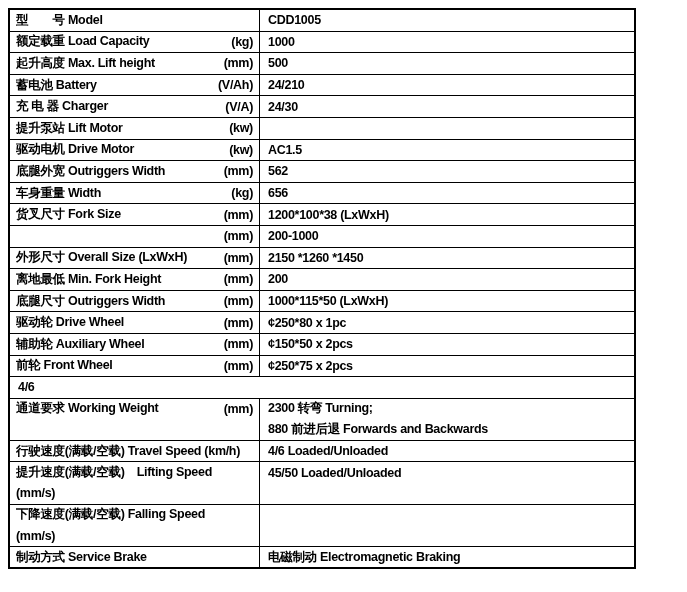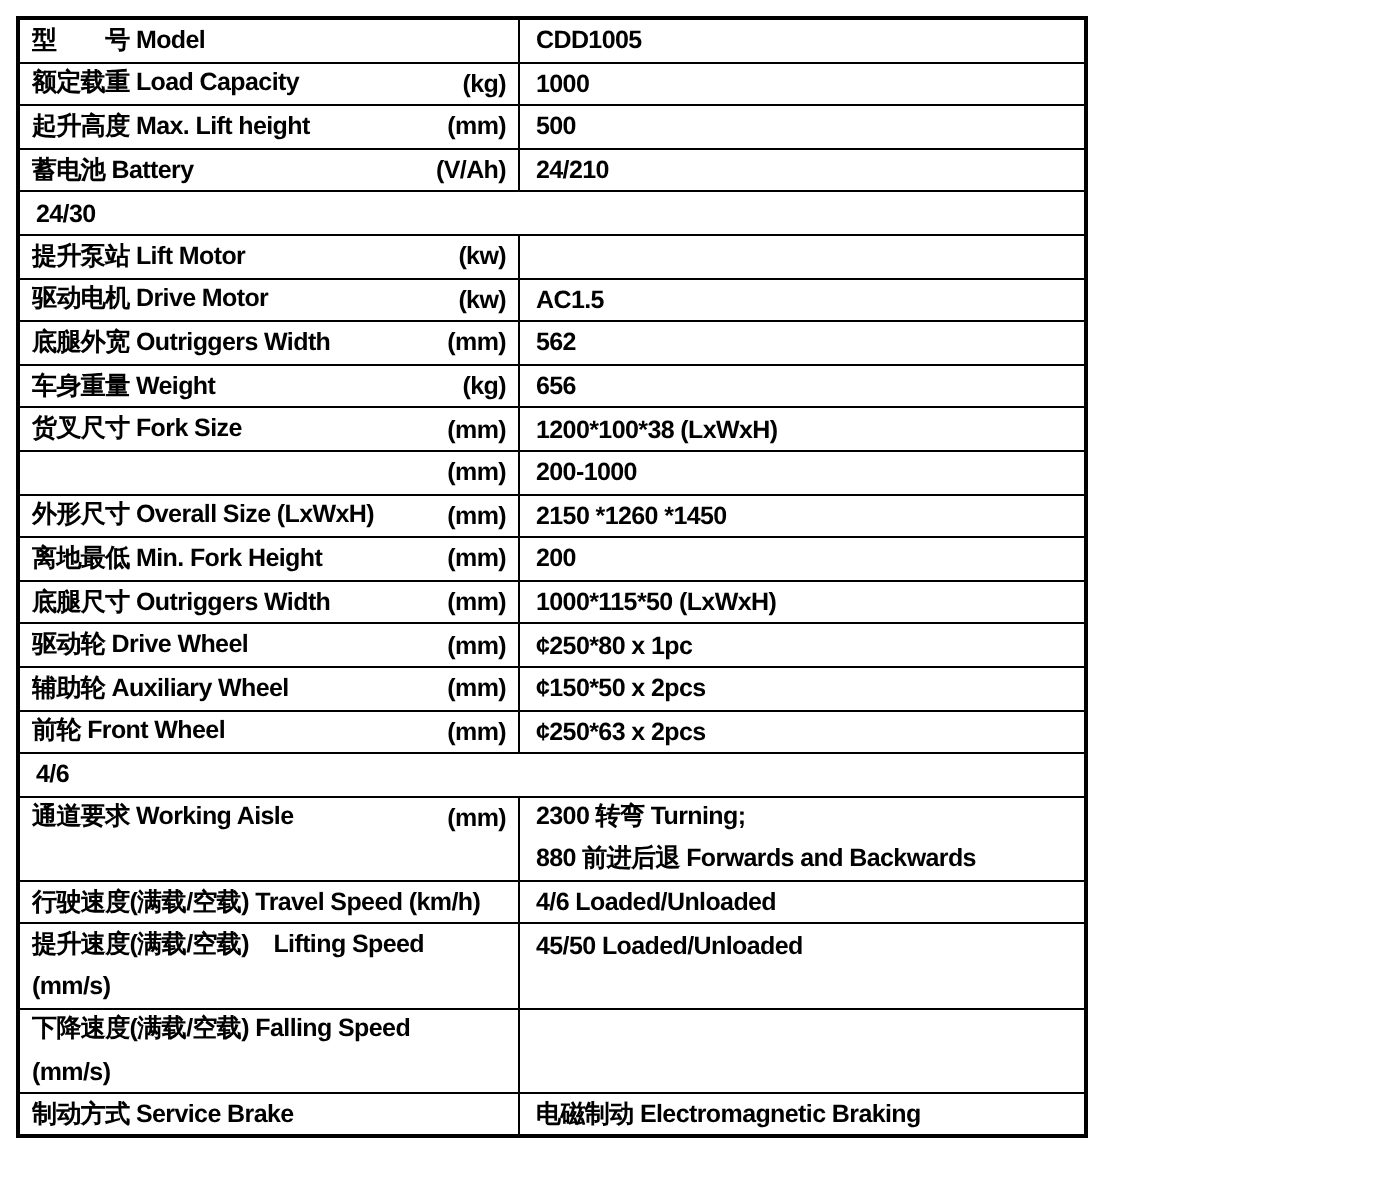--- a/index.html
+++ b/index.html
@@ -11,21 +11,21 @@
     font-family: "Liberation Sans", "DejaVu Sans", sans-serif;
   }
   .page {
     width: 687px;
     height: 592px;
     box-sizing: border-box;
     padding: 8px 11px 7px 8px;
     background: #ffffff;
   }
   .spec-table {
-    width: 536px;
+    width: 628px;
     box-sizing: border-box;
     border: 2px solid #000000;
     background: #ffffff;
   }
   .row {
     display: flex;
     border-bottom: 1px solid #000000;
   }
   .row:last-child {
     border-bottom: none;
@@ -101,20 +101,26 @@
           <div class="line lbl-line">
             <span class="lbl">蓄电池 Battery</span>
             <span class="unit">(V/Ah)</span>
           </div>
         </div>
         <div class="cell cell-value">
           <div class="line">24/210</div>
         </div>
       </div>
       <div class="row">
+        <div class="cell cell-label">
+          <div class="line lbl-line">
+            <span class="lbl">充 电 器 Charger</span>
+            <span class="unit">(V/A)</span>
+          </div>
+        </div>
         <div class="cell cell-value">
           <div class="line">24/30</div>
         </div>
       </div>
       <div class="row">
         <div class="cell cell-label">
           <div class="line lbl-line">
             <span class="lbl">提升泵站 Lift Motor</span>
             <span class="unit">(kw)</span>
           </div>
@@ -138,21 +144,21 @@
             <span class="unit">(mm)</span>
           </div>
         </div>
         <div class="cell cell-value">
           <div class="line">562</div>
         </div>
       </div>
       <div class="row">
         <div class="cell cell-label">
           <div class="line lbl-line">
-            <span class="lbl">车身重量 Weight</span>
+            <span class="lbl">车身重量 Width</span>
             <span class="unit">(kg)</span>
           </div>
         </div>
         <div class="cell cell-value">
           <div class="line">656</div>
         </div>
       </div>
       <div class="row">
         <div class="cell cell-label">
           <div class="line lbl-line">
@@ -230,32 +236,32 @@
         </div>
       </div>
       <div class="row">
         <div class="cell cell-label">
           <div class="line lbl-line">
             <span class="lbl">前轮 Front Wheel</span>
             <span class="unit">(mm)</span>
           </div>
         </div>
         <div class="cell cell-value">
-          <div class="line">¢250*63 x 2pcs</div>
+          <div class="line">¢250*75 x 2pcs</div>
         </div>
       </div>
       <div class="row">
         <div class="cell cell-value">
           <div class="line">4/6</div>
         </div>
       </div>
       <div class="row">
         <div class="cell cell-label">
           <div class="line lbl-line">
-            <span class="lbl">通道要求 Working Aisle</span>
+            <span class="lbl">通道要求 Working Weight</span>
             <span class="unit">(mm)</span>
           </div>
         </div>
         <div class="cell cell-value">
           <div class="line">2300 转弯 Turning;</div>
           <div class="line">880 前进后退 Forwards and Backwards</div>
         </div>
       </div>
       <div class="row">
         <div class="cell cell-label">

